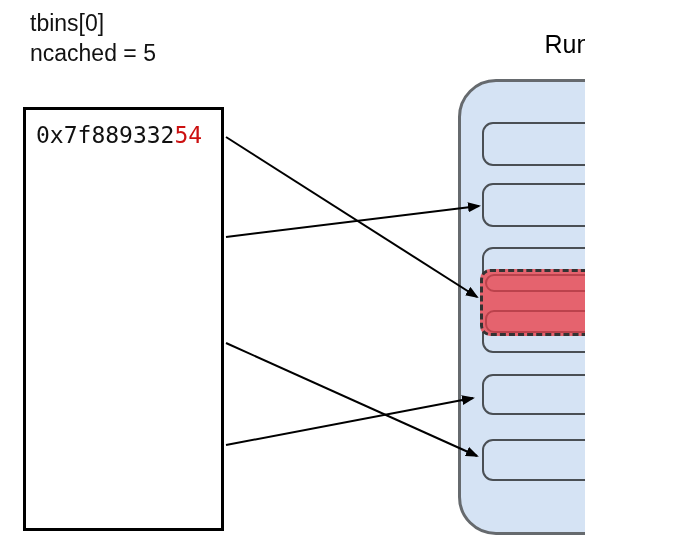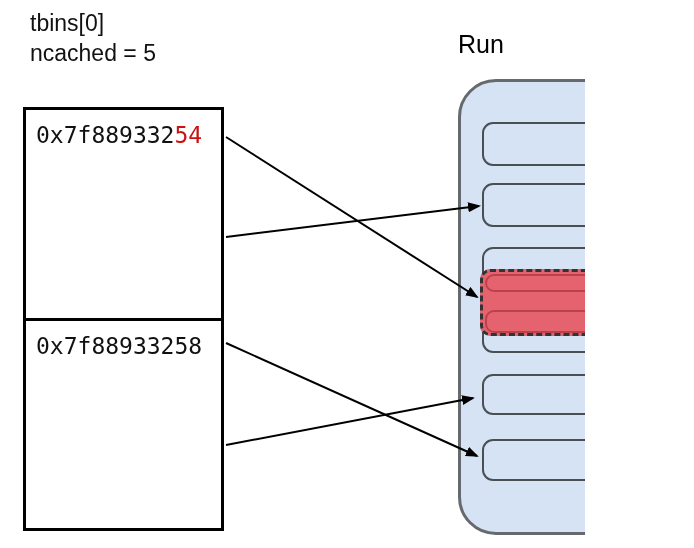--- a/index.html
+++ b/index.html
@@ -47,21 +47,21 @@
   }
   .mem-row:first-child { border-top: none; }
   .addr-highlight { color: #cc1111; }
 
   
   .run-title {
     position: absolute;
     left: 458px;
     top: 30px;
     width: 219px;
-    text-align: left;
+    text-align: center;
     font-size: 25px;
     color: #000000;
   }
   .run-box {
     position: absolute;
     left: 458px;
     top: 79px;
     width: 213px;
     height: 450px;
     background: #d5e3f4;
@@ -122,23 +122,20 @@
 
   <div class="tbins-header">
     <div>tbins[0]</div>
     <div>ncached = 5</div>
   </div>
 
   <div class="mem-table">
     <div class="mem-row">
       <span>0x7f889332</span><span class="addr-highlight">54</span>
     </div>
-    <div class="mem-row">
-      <span>0x7f88933258</span><span class="addr-highlight"></span>
-    </div>
   </div>
 
   <div class="run-title">Run</div>
 
   <div class="run-box">
     <div class="run-slot slot-1"></div>
     <div class="run-slot slot-2"></div>
     <div class="run-slot slot-3"></div>
     <div class="run-slot slot-4"></div>
     <div class="run-slot slot-5"></div>

